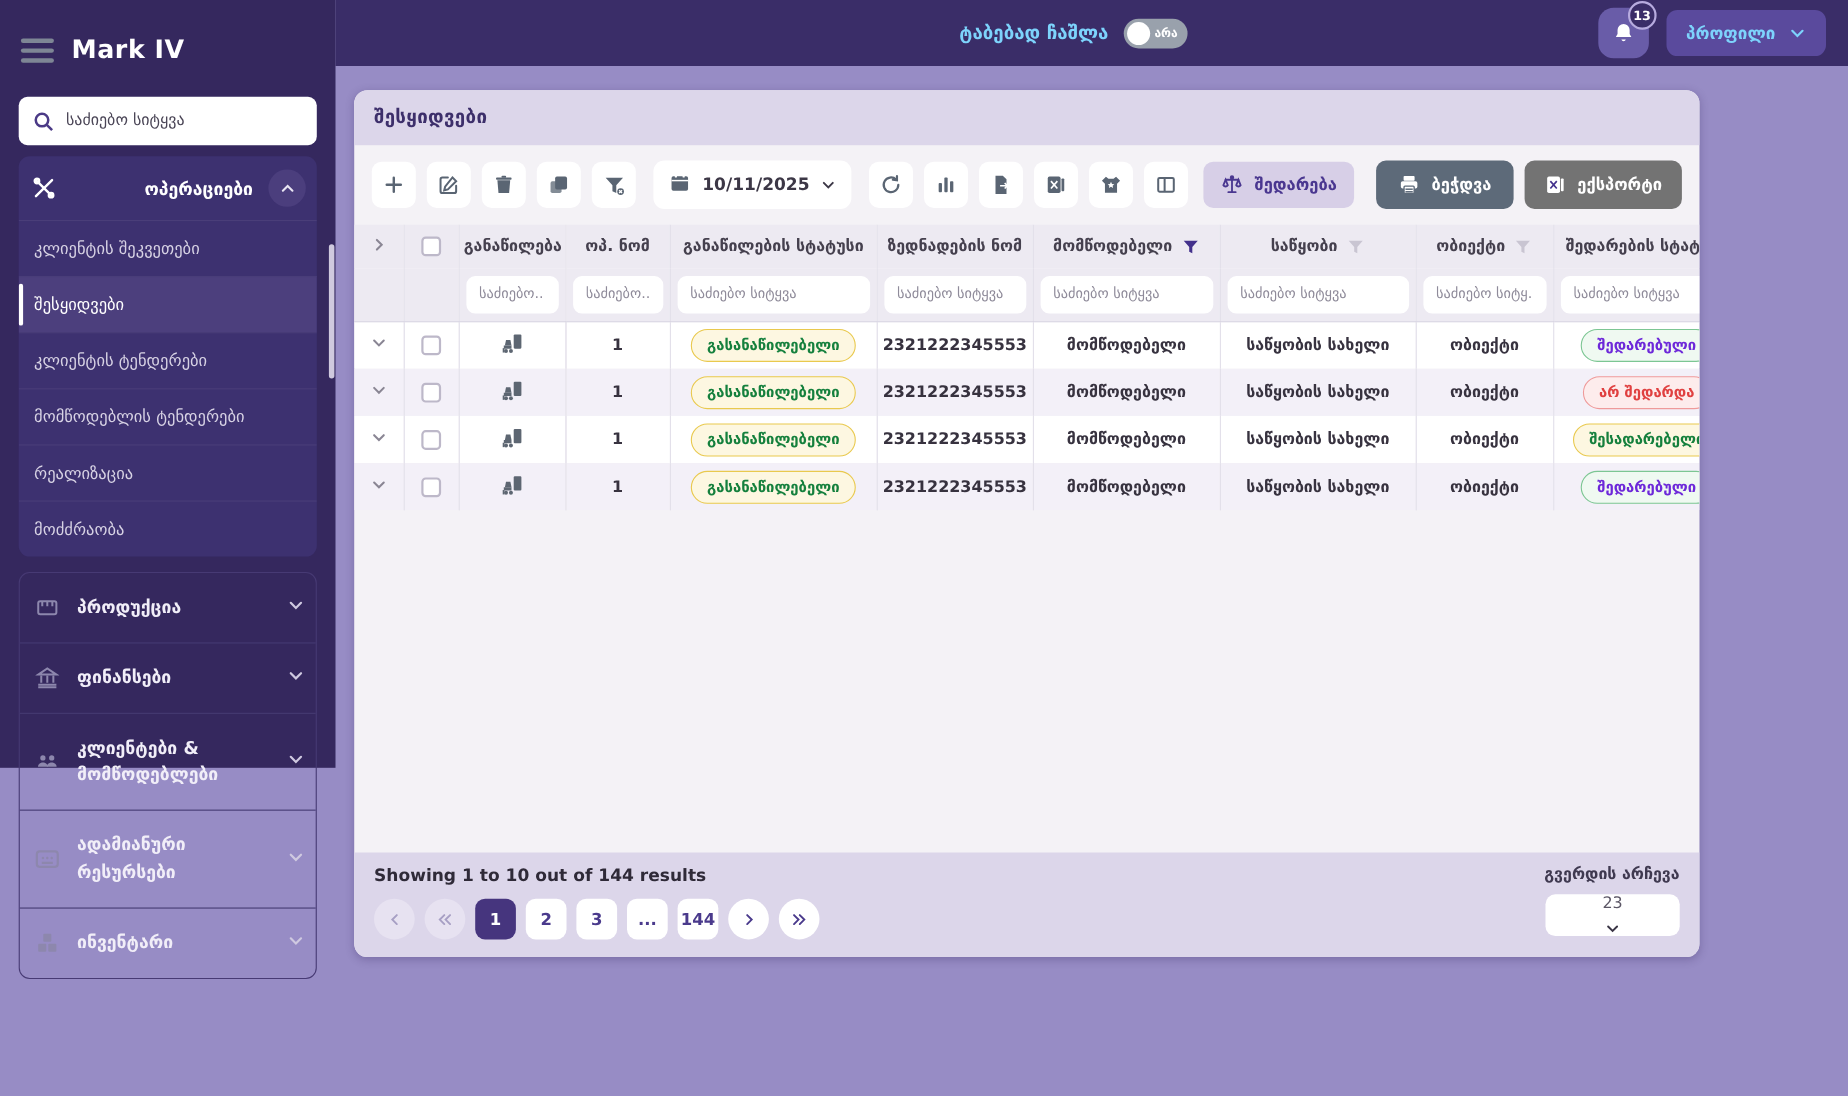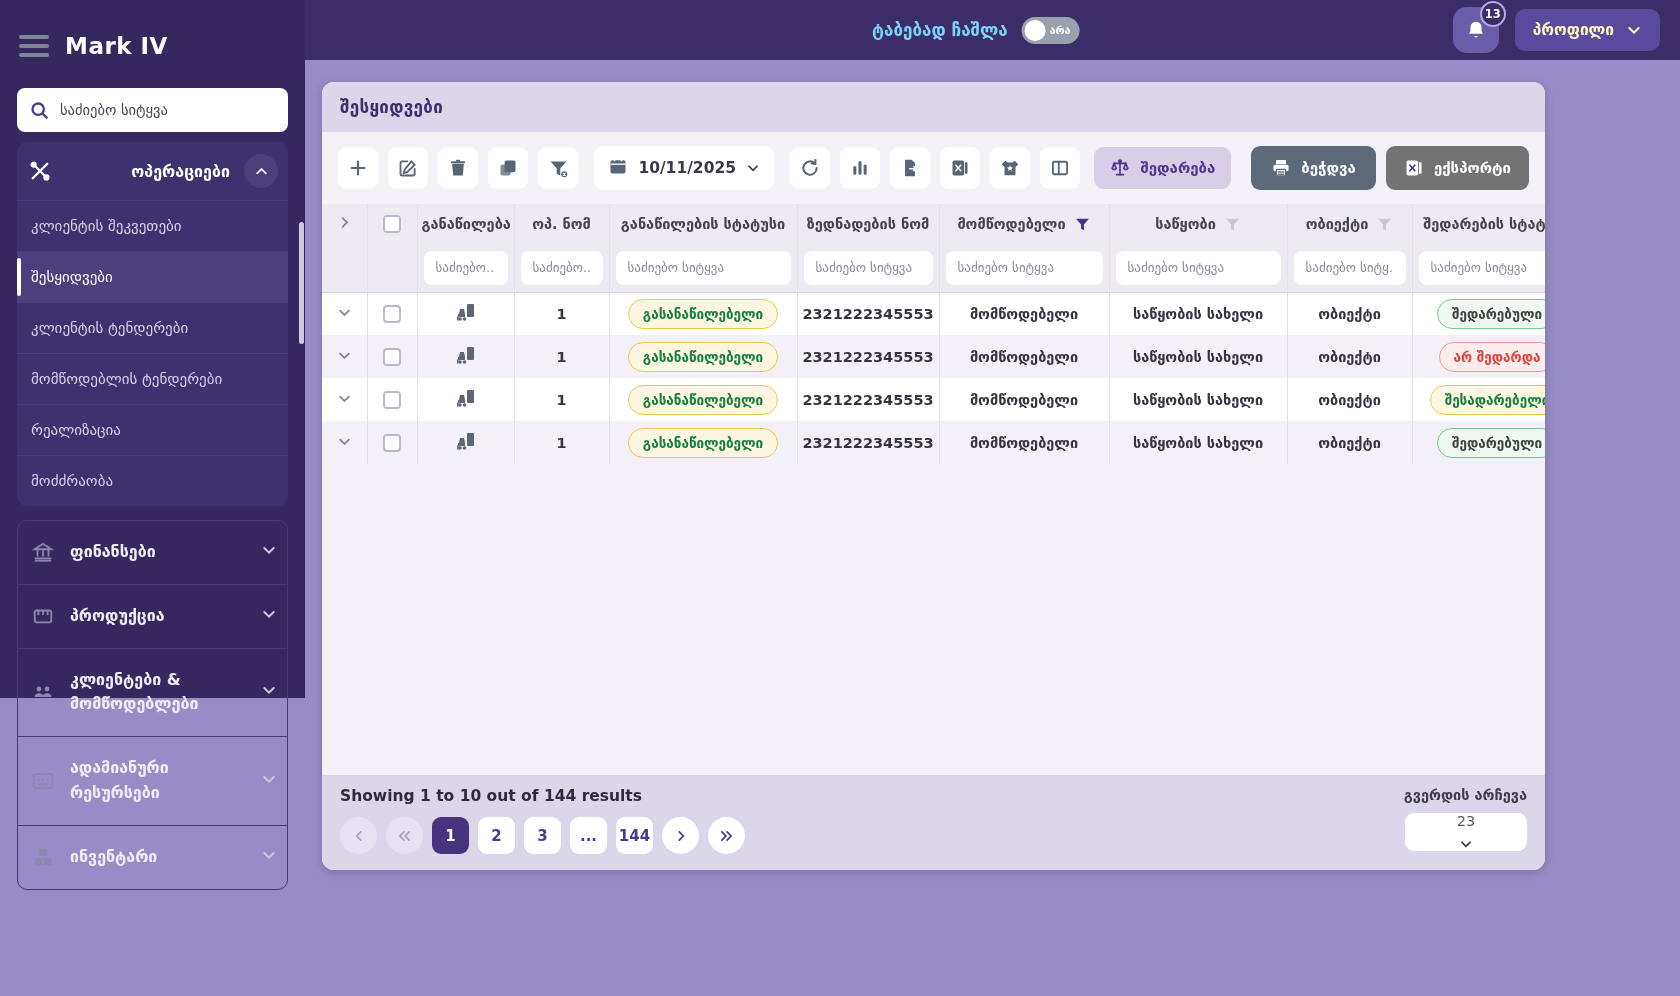--- a/index.html
+++ b/index.html
@@ -34,21 +34,21 @@
   .main { flex:1; display:flex; flex-direction:column; }
   .topbar { height:60px; background:#3a2d68; display:flex; align-items:center; padding:0 20px; position:relative; }
   .toggle-wrap { position:absolute; left:50%; transform:translateX(-58%); display:flex; align-items:center; gap:14px; }
   .toggle-label { color:#7dd3fc; font-size:17px; font-weight:bold; }
   .switch { width:58px; height:27px; border-radius:14px; background:#99a1ac; display:flex; align-items:center; cursor:pointer; position:relative; }
   .switch .knob { width:21px; height:21px; border-radius:50%; background:#fff; position:absolute; left:3px; }
   .switch .sw-txt { position:absolute; right:9px; color:#fff; font-size:11px; font-weight:bold; }
   .topbar-right { margin-left:auto; display:flex; align-items:center; gap:16px; }
   .bell-wrap { width:46px; height:46px; border-radius:14px; background:#695ca8; display:flex; align-items:center; justify-content:center; color:#fff; position:relative; cursor:pointer; }
   .badge { position:absolute; top:-6px; right:-7px; width:26px; height:26px; border-radius:50%; background:#3a2d68; border:2px solid #b7abdf; color:#fff; font-size:11.5px; font-weight:bold; display:flex; align-items:center; justify-content:center; }
-  .profile-btn { height:42px; background:#5a4a9d; border:none; border-radius:10px; color:#fef9c3; font-size:15.5px; font-weight:bold; font-family:inherit; padding:0 18px; display:flex; align-items:center; gap:12px; cursor:pointer; }
+  .profile-btn { height:42px; background:#5a4a9d; border:none; border-radius:10px; color:#7dd3fc; font-size:15.5px; font-weight:bold; font-family:inherit; padding:0 18px; display:flex; align-items:center; gap:12px; cursor:pointer; }
 
   .content { flex:1; padding:22px 17px 0 17px; }
   .card { width:1223px; height:788px; background:#f4f2f6; border-radius:12px; overflow:hidden; display:flex; flex-direction:column; box-shadow:0 2px 8px rgba(40,25,80,.25); }
   .card-header { background:#dcd6ea; padding:15px 18px; }
   .card-title { color:#3d2f6b; font-size:17px; font-weight:bold; letter-spacing:.3px; }
 
   
   .toolbar { display:flex; align-items:center; gap:10px; padding:14px 16px; }
   .tbtn { width:44px; height:42px; background:#fff; border:none; border-radius:9px; display:flex; align-items:center; justify-content:center; color:#5a6573; cursor:pointer; }
   .date-btn { height:44px; background:#fff; border:none; border-radius:10px; display:flex; align-items:center; gap:10px; padding:0 14px; font-family:inherit; font-size:15.5px; font-weight:bold; color:#3c3746; cursor:pointer; margin:0 6px; }
@@ -67,21 +67,21 @@
   .hcell { display:flex; align-items:center; justify-content:center; gap:8px; }
   .f-input { width:100%; height:34px; border:none; border-radius:8px; background:#fff; font-family:inherit; font-size:13px; color:#3a3545; padding:0 12px; outline:none; }
   .f-input::placeholder { color:#8f8b9a; }
   tbody tr { height:43px; background:#fff; cursor:pointer; }
   tbody tr.alt { background:#f3f0f8; }
   tbody td { font-size:14.5px; color:#37323f; font-weight:bold; }
   .exp-ic { color:#8a8694; }
   .checkbox { display:inline-block; width:18px; height:18px; border:2px solid #bdb8c9; border-radius:4px; background:#fff; vertical-align:middle; cursor:pointer; }
   .pill { display:inline-block; border:1.5px solid; border-radius:999px; padding:6px 14px; font-size:13.5px; font-weight:bold; }
   .pill-yellow { color:#15803d; border-color:#e9c94e; background:#fdf7e1; }
-  .pill-green  { color:#404040; border-color:#7cc693; background:#eff9f1; }
+  .pill-green  { color:#6d28d9; border-color:#7cc693; background:#eff9f1; }
   .pill-red    { color:#e04040; border-color:#ef9a9a; background:#fdecec; }
   .funnel-active { color:#43318c; }
   .funnel-idle { color:#c9c5d2; }
   .forklift { color:#5d6672; }
 
   
   .card-footer { background:#dcd6ea; padding:12px 18px 16px 18px; display:flex; justify-content:space-between; }
   .foot-left { display:flex; flex-direction:column; gap:12px; }
   .showing { font-size:15.5px; color:#2f2a38; font-weight:bold; }
   .pagination { display:flex; align-items:center; gap:9px; }
@@ -136,43 +136,43 @@
     <div class="submenu-item">კლიენტის ტენდერები</div>
     <div class="submenu-item">მომწოდებლის ტენდერები</div>
     <div class="submenu-item">რეალიზაცია</div>
     <div class="submenu-item">მოძძრაობა</div>
   </div>
 
   <div class="sections">
     <div class="section-row">
       <span class="s-icon">
         <svg width="22" height="22" viewBox="0 0 24 24" fill="none" stroke="currentColor" stroke-width="2">
+            <rect x="3" y="6" width="18" height="13" rx="2"></rect>
+            <line x1="7" y1="6" x2="7" y2="11"></line>
+            <line x1="12" y1="6" x2="12" y2="11"></line>
+            <line x1="17" y1="6" x2="17" y2="11"></line>
+          </svg>
+      </span>
+      <span class="s-lbl">პროდუქცია</span>
+      <span class="s-chev"><svg width="16" height="16" viewBox="0 0 24 24" fill="none" stroke="currentColor" stroke-width="3" stroke-linecap="round">
+            <polyline points="5,9 12,16 19,9"></polyline>
+          </svg></span>
+    </div>
+    <div class="section-row">
+      <span class="s-icon">
+        <svg width="22" height="22" viewBox="0 0 24 24" fill="none" stroke="currentColor" stroke-width="2">
             <path d="M3 9 L12 3 L21 9 Z"></path>
             <line x1="6" y1="10" x2="6" y2="17"></line>
             <line x1="12" y1="10" x2="12" y2="17"></line>
             <line x1="18" y1="10" x2="18" y2="17"></line>
             <line x1="3" y1="19" x2="21" y2="19"></line>
             <line x1="3" y1="21.5" x2="21" y2="21.5"></line>
           </svg>
       </span>
       <span class="s-lbl">ფინანსები</span>
-      <span class="s-chev"><svg width="16" height="16" viewBox="0 0 24 24" fill="none" stroke="currentColor" stroke-width="3" stroke-linecap="round">
-            <polyline points="5,9 12,16 19,9"></polyline>
-          </svg></span>
-    </div>
-    <div class="section-row">
-      <span class="s-icon">
-        <svg width="22" height="22" viewBox="0 0 24 24" fill="none" stroke="currentColor" stroke-width="2">
-            <rect x="3" y="6" width="18" height="13" rx="2"></rect>
-            <line x1="7" y1="6" x2="7" y2="11"></line>
-            <line x1="12" y1="6" x2="12" y2="11"></line>
-            <line x1="17" y1="6" x2="17" y2="11"></line>
-          </svg>
-      </span>
-      <span class="s-lbl">პროდუქცია</span>
       <span class="s-chev"><svg width="16" height="16" viewBox="0 0 24 24" fill="none" stroke="currentColor" stroke-width="3" stroke-linecap="round">
             <polyline points="5,9 12,16 19,9"></polyline>
           </svg></span>
     </div>
     <div class="section-row">
       <span class="s-icon">
         <svg width="24" height="24" viewBox="0 0 24 24" fill="currentColor">
             <circle cx="8" cy="9" r="2.4"></circle>
             <circle cx="16" cy="9" r="2.4"></circle>
             <path d="M3.5 17c0-2.3 2-3.8 4.5-3.8S12.5 14.7 12.5 17Z"></path>

